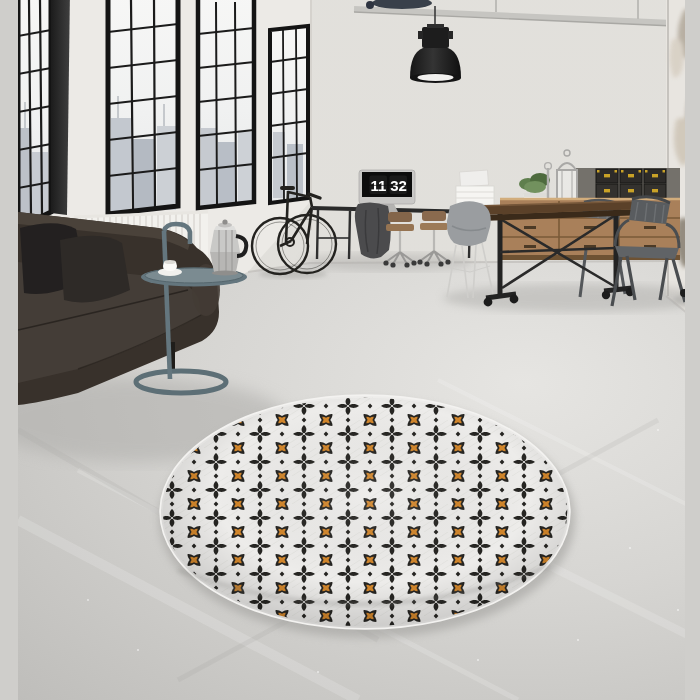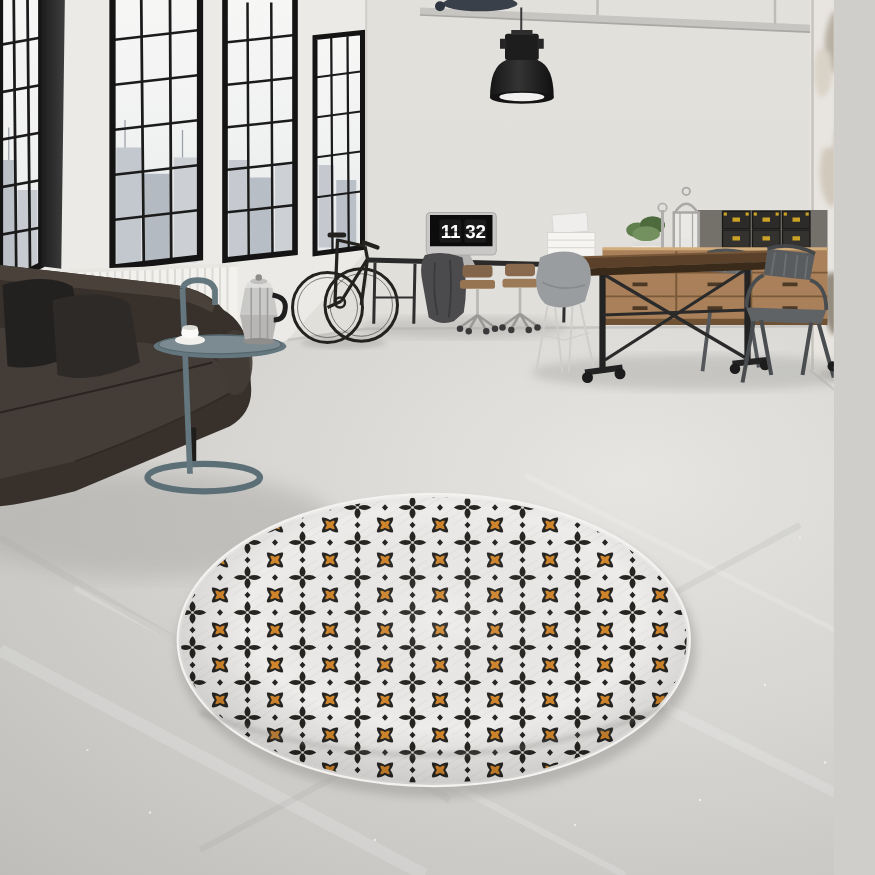--- a/index.html
+++ b/index.html
@@ -1,16 +1,16 @@
 <!DOCTYPE html>
 <html><head>
 <meta charset="utf-8">
 <style>
   html,body{margin:0;padding:0;background:#cfcecb;}
-  .scene{width:667px;height:700px;position:relative;overflow:hidden;font-family:"Liberation Sans",sans-serif;}
+  .scene{width:667px;height:700px;position:relative;overflow:hidden;font-family:"Liberation Sans",sans-serif;padding-left:18px;}
   svg{display:block;}
   text{font-family:"Liberation Sans",sans-serif;font-weight:bold;}
 </style>
 </head>
 <body>
 
 <div class="scene">
 <svg viewBox="0 0 700 700" width="700" height="700">
   <defs>
     <linearGradient id="glassG" x1="0" y1="0" x2="0" y2="1">

